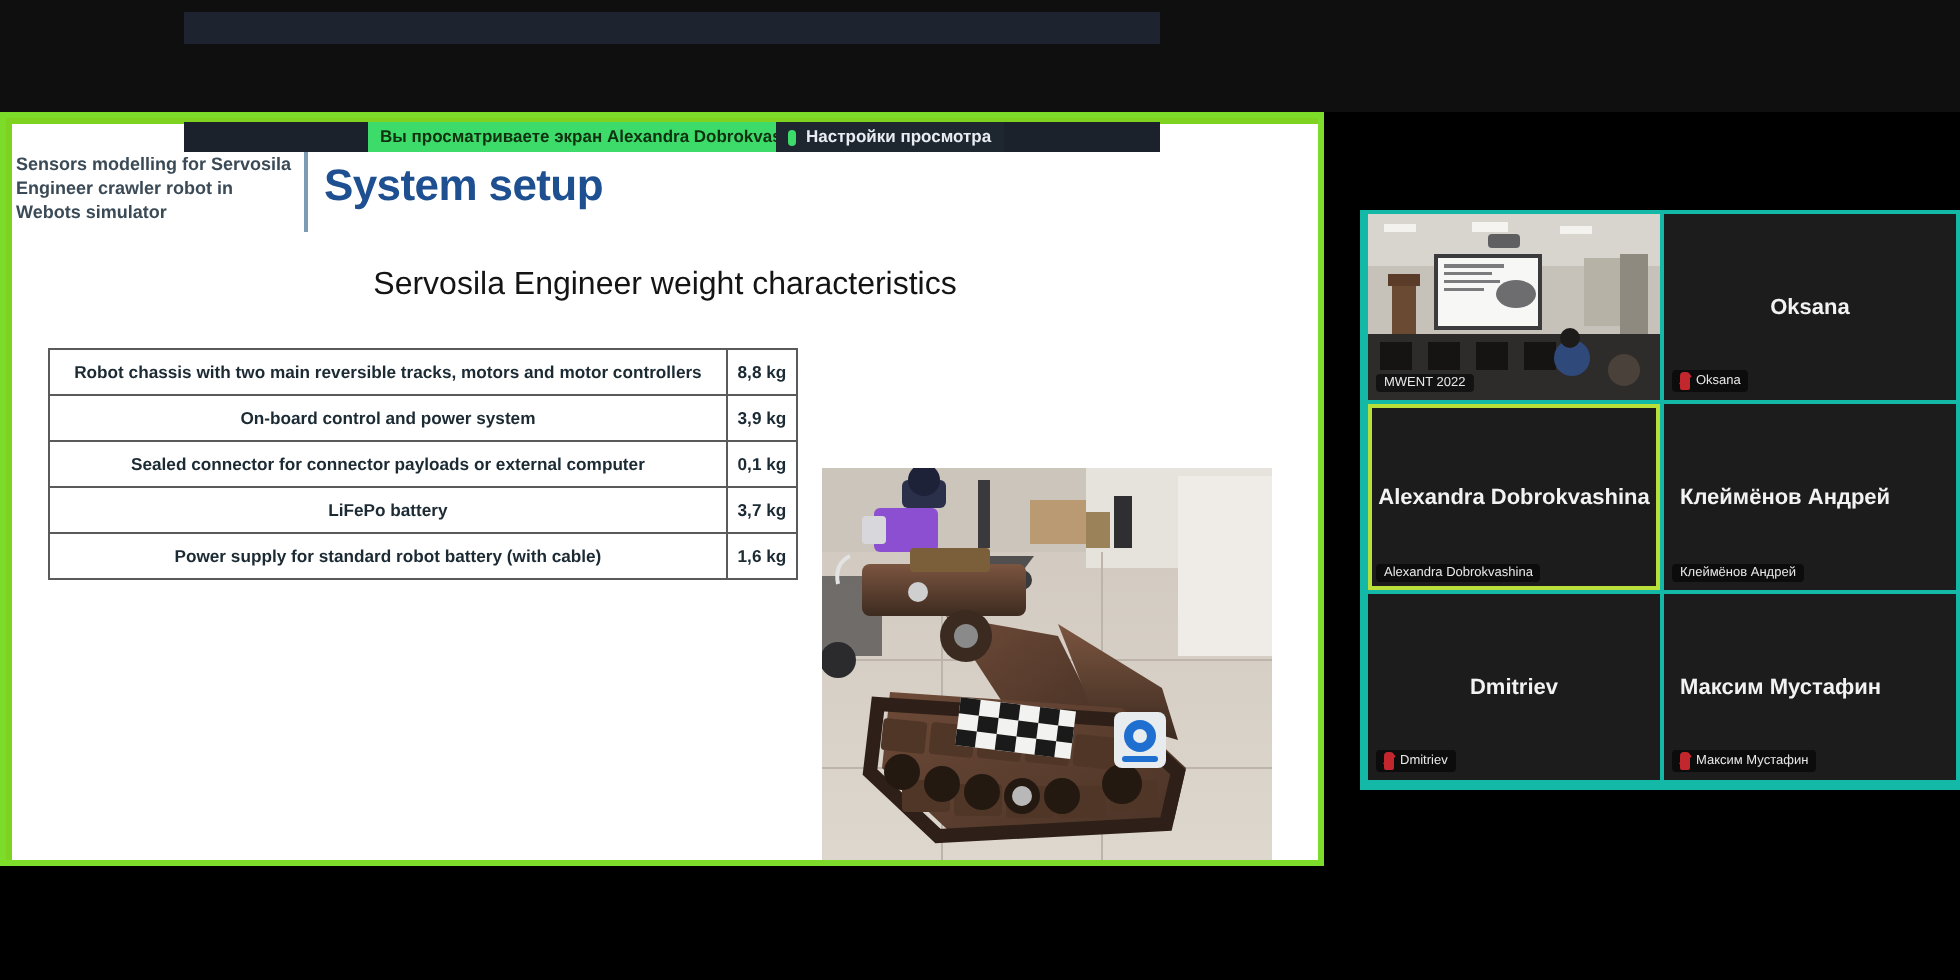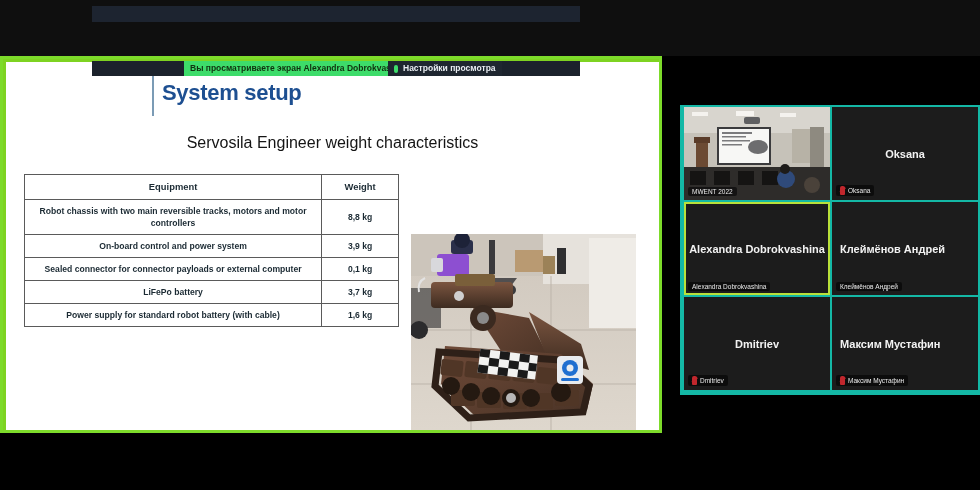--- a/index.html
+++ b/index.html
@@ -71,32 +71,29 @@
 <div id="app">
 
   <div class="topdark">
     <div class="topdark-inner"></div>
   </div>
 
   <div class="shared-wrap">
     <div class="slide">
 
       <div class="sl-head">
+        <div class="sl-subtitle">Sensors modelling for Servosila Engineer crawler robot in Webots simulator</div>
         <div class="sl-divider"></div>
         <div class="sl-title">System setup</div>
       </div>
 
       <div class="sl-h2">Servosila Engineer weight characteristics</div>
 
       <table class="tbl">
         <tbody>
-            <tr>
-          <th class="c-eq">Equipment</th>
-          <th class="c-w">Weight</th>
-        </tr>
         <tr>
           <td>Robot chassis with two main reversible tracks, motors and motor controllers</td>
           <td>8,8 kg</td>
         </tr>
         <tr>
           <td>On-board control and power system</td>
           <td>3,9 kg</td>
         </tr>
         <tr>
           <td>Sealed connector for connector payloads or external computer</td>

